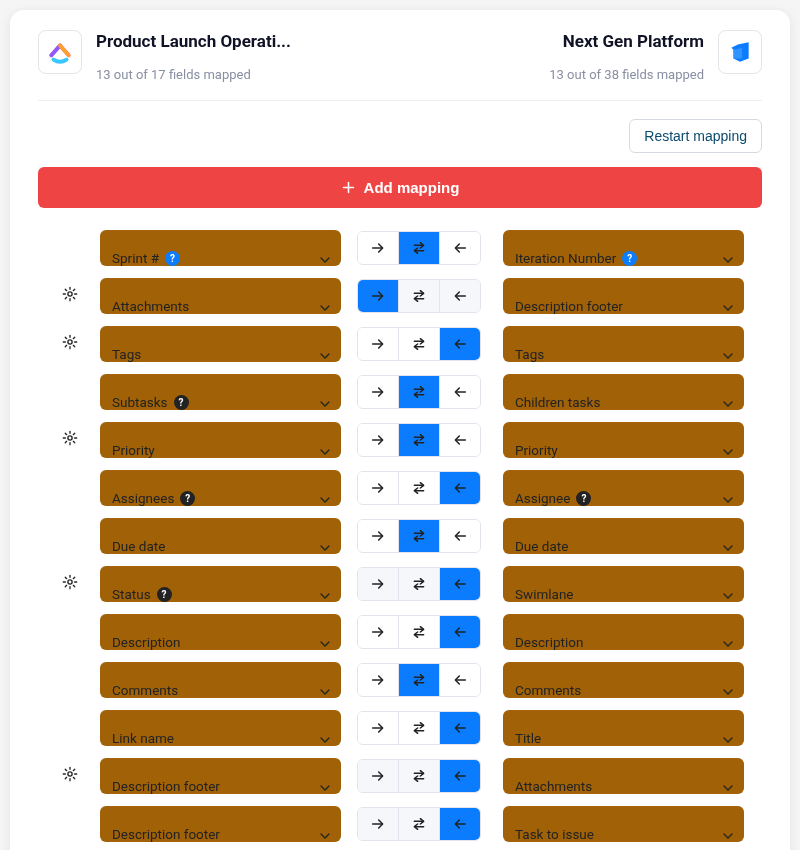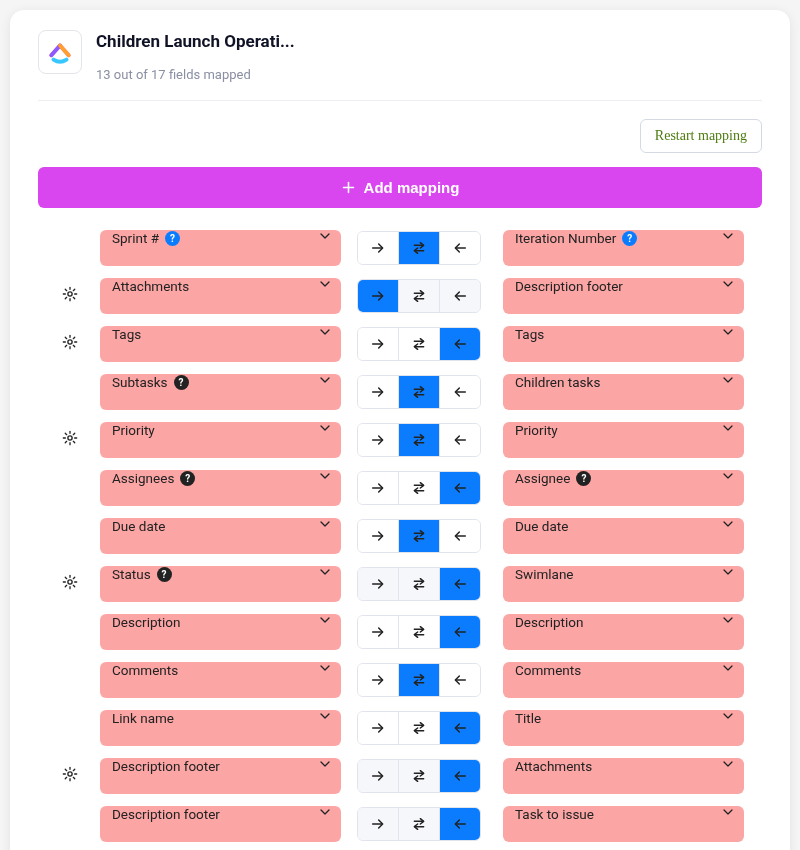--- a/index.html
+++ b/index.html
@@ -43,27 +43,26 @@
     justify-content: flex-end;
     margin: 18px 0 14px 0;
   }
   .btn-outline {
     background: #fff;
     border: 1px solid #d5d9e2;
     border-radius: 6px;
     padding: 8px 14px;
     font-size: 14px;
     font-weight: 500;
-    color: #4d7c0f;
+    color: #0c4a6e;
     cursor: pointer;
-    font-family: Liberation Serif, serif;
   }
   .btn-primary {
     width: 100%;
-    background: #d946ef;
+    background: #ef4444;
     color: #fff;
     border: none;
     border-radius: 6px;
     padding: 12px 0;
     font-size: 15px;
     font-weight: 600;
     cursor: pointer;
     display: flex;
     align-items: center;
     justify-content: center;
@@ -72,25 +71,25 @@
   .rows { margin-top: 22px; display: flex; flex-direction: column; gap: 12px; }
   .row {
     display: grid;
     grid-template-columns: 28px 1fr 130px 1fr;
     gap: 16px;
     align-items: center;
     padding: 0 18px;
   }
   .gear-slot { width: 28px; display: flex; justify-content: center; }
   .field {
-    background: #fca5a5;
+    background: #a16207;
     border-radius: 6px;
     height: 36px;
     display: flex;
-    align-items: flex-start;
+    align-items: flex-end;
     justify-content: space-between;
     padding: 0 10px 0 12px;
     cursor: pointer;
   }
   .field-label {
     display: flex;
     align-items: center;
     gap: 6px;
     font-size: 13.5px;
     color: #222;
@@ -138,22 +137,34 @@
     <div class="header-side">
       <div class="app-icon-box">
         <svg width="26" height="26" viewBox="0 0 24 24">
           <path d="M4 15 L12 6 L20 15" fill="none" stroke="#ff4fa7" stroke-width="3.5" stroke-linecap="round" stroke-linejoin="round"></path>
           <path d="M4 15 L12 6" fill="none" stroke="#8c5bff" stroke-width="3.5" stroke-linecap="round"></path>
           <path d="M12 6 L20 15" fill="none" stroke="#ff9f2e" stroke-width="3.5" stroke-linecap="round"></path>
           <path d="M6 19 Q12 23 18 19" fill="none" stroke="#38c7ff" stroke-width="3.5" stroke-linecap="round"></path>
         </svg>
       </div>
       <div>
-        <div class="header-title">Children Launch Operati...</div>
+        <div class="header-title">Product Launch Operati...</div>
         <div class="header-sub">13 out of 17 fields mapped</div>
+      </div>
+    </div>
+    <div class="header-side right">
+      <div class="app-icon-box">
+        <svg width="26" height="26" viewBox="0 0 24 24">
+          <path d="M4 8 L10 5 L20 3 L20 18 L12 21 L6 18 L6 10 Z" fill="#0c7cff"></path>
+          <path d="M6 10 L14 8 L14 18 L6 18 Z" fill="#2f94ff"></path>
+        </svg>
+      </div>
+      <div>
+        <div class="header-title">Next Gen Platform</div>
+        <div class="header-sub">13 out of 38 fields mapped</div>
       </div>
     </div>
   </div>
 
   <div class="toolbar">
     <button class="btn-outline">Restart mapping</button>
   </div>
 
   <button class="btn-primary">
     <svg width="15" height="15" viewBox="0 0 24 24">

